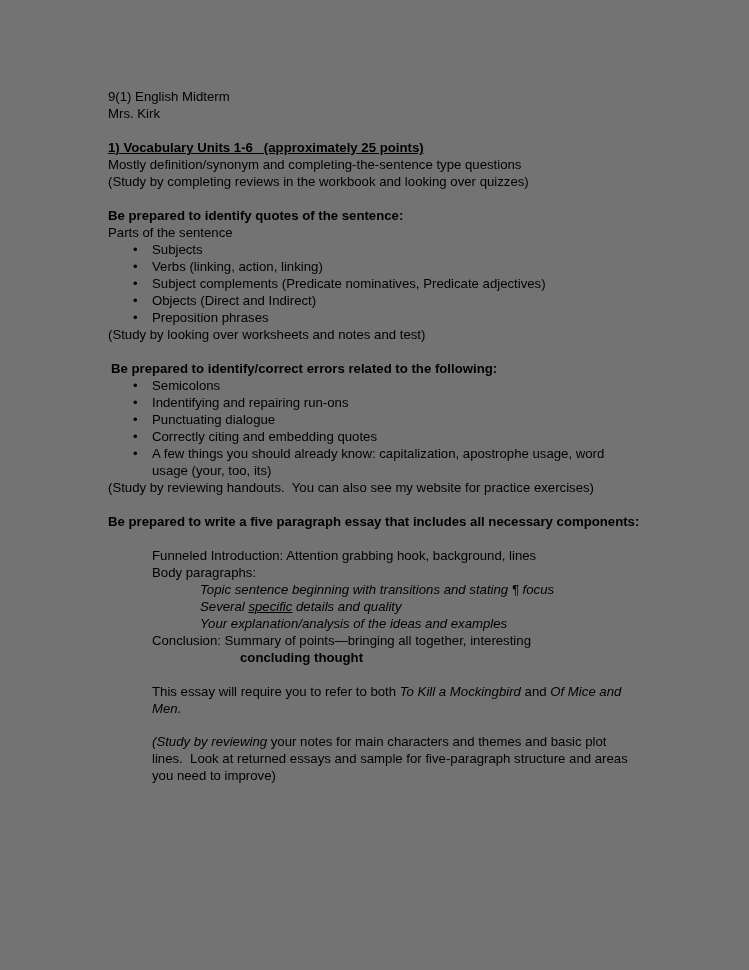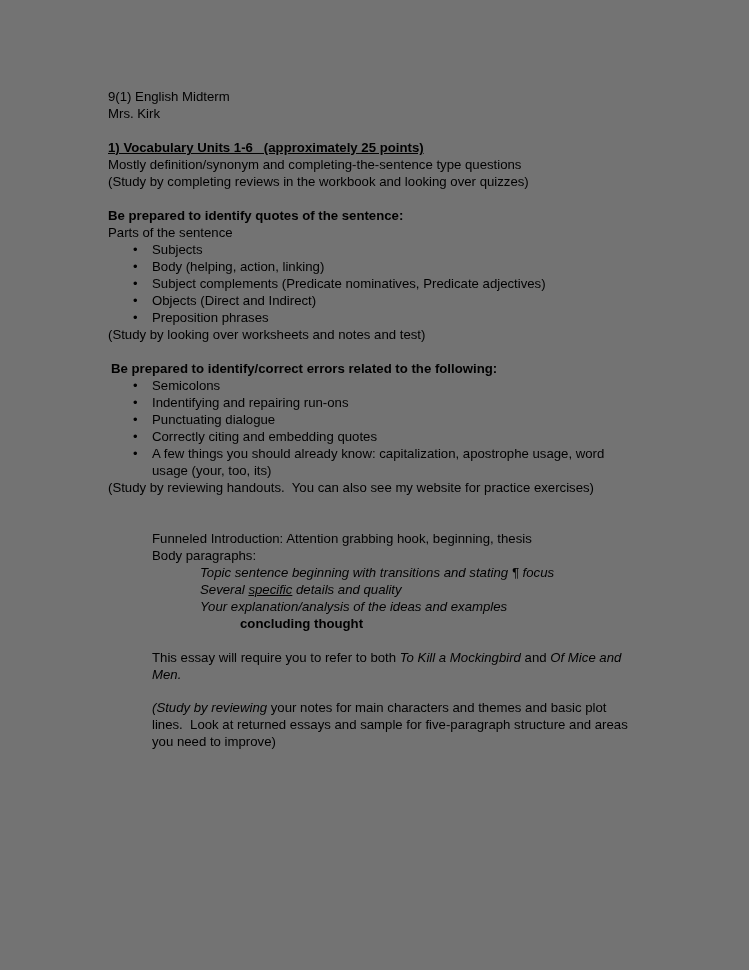--- a/index.html
+++ b/index.html
@@ -87,21 +87,21 @@
     <div class="line">Mostly definition/synonym and completing-the-sentence type questions</div>
     <div class="line">(Study by completing reviews in the workbook and looking over quizzes)</div>
 
     <div class="blank"></div>
 
     <div class="line b">Be prepared to identify quotes of the sentence:</div>
     <div class="line">Parts of the sentence</div>
 
     <ul class="bullets">
       <li><span class="dot">•</span><span>Subjects</span></li>
-      <li><span class="dot">•</span><span>Body (helping, action, linking)</span></li>
+      <li><span class="dot">•</span><span>Verbs (linking, action, linking)</span></li>
       <li><span class="dot">•</span><span>Subject complements (Predicate nominatives, Predicate adjectives)</span></li>
       <li><span class="dot">•</span><span>Objects (Direct and Indirect)</span></li>
       <li><span class="dot">•</span><span>Preposition phrases</span></li>
     </ul>
 
     <div class="line">(Study by looking over worksheets and notes and test)</div>
 
     <div class="blank"></div>
 
     <div class="line b lead-space">Be prepared to identify/correct errors related to the following:</div>
@@ -111,32 +111,34 @@
       <li><span class="dot">•</span><span>Indentifying and repairing run-ons</span></li>
       <li><span class="dot">•</span><span>Punctuating dialogue</span></li>
       <li><span class="dot">•</span><span>Correctly citing and embedding quotes</span></li>
       <li><span class="dot">•</span><span>A few things you should already know: capitalization, apostrophe usage, word usage (your, too, its)</span></li>
     </ul>
 
     <div class="line">(Study by reviewing handouts.  You can also see my website for practice exercises)</div>
 
     <div class="blank"></div>
 
+    <div class="line b">Be prepared to write a five paragraph essay that includes all necessary components:</div>
 
     <div class="blank"></div>
 
-    <div class="line ind1">Funneled Introduction: Attention grabbing hook, beginning, thesis</div>
+    <div class="line ind1">Funneled Introduction: Attention grabbing hook, background, lines</div>
     <div class="line ind1">Body paragraphs:</div>
 
     <div class="line ind2"><span>Topic sentence beginning with transitions and stating </span><span>¶</span><span> focus</span></div>
 
     <div class="line ind2"><span>Several </span><span class="u">specific</span><span> details and quality</span></div>
 
     <div class="line ind2">Your explanation/analysis of the ideas and examples</div>
 
+    <div class="line ind1">Conclusion: Summary of points—bringing all together, interesting</div>
     <div class="line ind3">concluding thought</div>
 
     <div class="blank"></div>
 
     <div class="line para-indent"><span>This essay will require you to refer to both </span><span class="i">To Kill a Mockingbird</span><span> and </span><span class="i">Of Mice and Men.</span></div>
 
     <div class="blank-sm"></div>
 
     <div class="line para-indent"><span class="i">(Study by reviewing</span><span> your notes for main characters and themes and basic plot lines.  Look at returned essays and sample for five-paragraph structure and areas you need to improve)</span></div>
 

